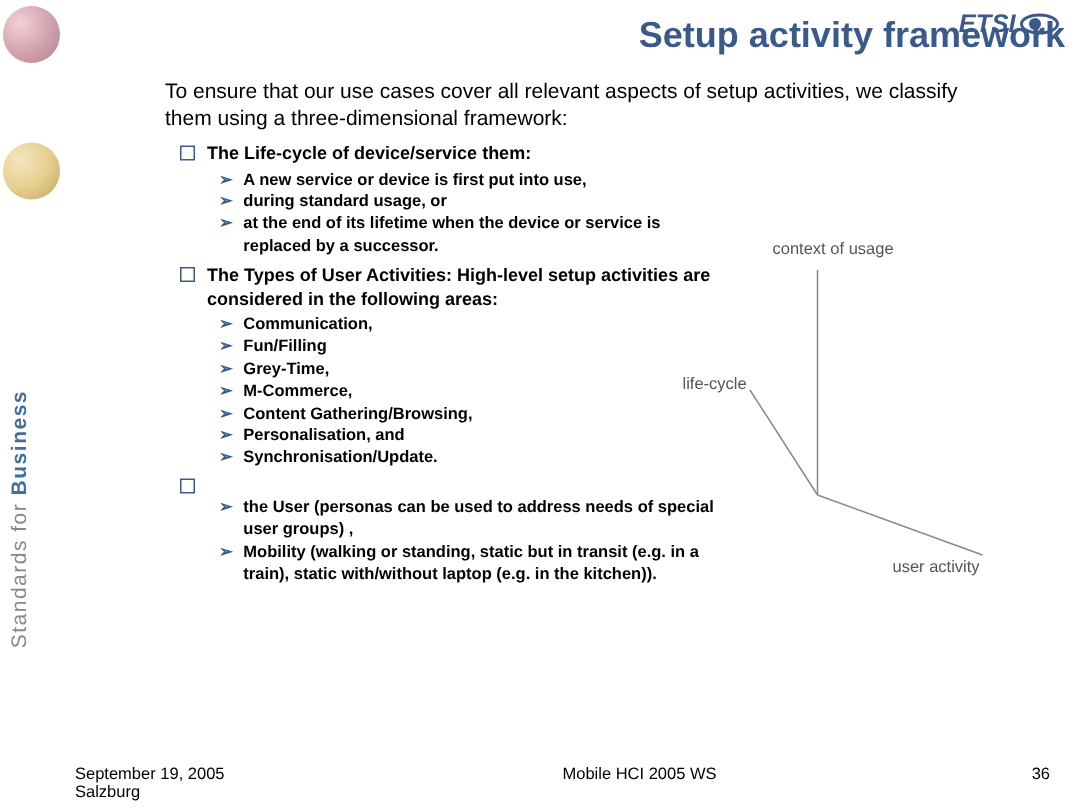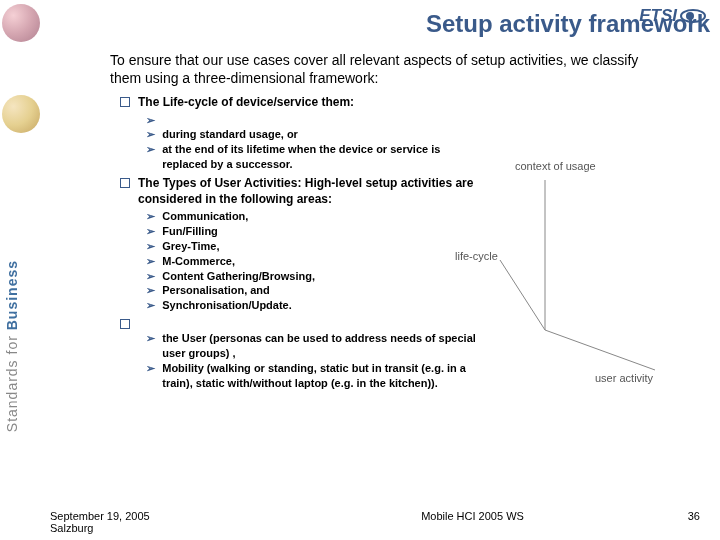--- a/index.html
+++ b/index.html
@@ -19,21 +19,21 @@
   .bullet1 { display: flex; margin-top: 4px; font-weight: bold; line-height: 1.3; }
   .bullet1 .mk { width: 10px; height: 10px; border: 1.5px solid #3a5a8a; margin-right: 8px; margin-top: 2px; flex-shrink: 0; }
   .sublist { margin-left: 26px; margin-top: 2px; }
   .bullet2 { display: flex; font-weight: bold; font-size: 11px; line-height: 1.35; }
   .bullet2 .mk { color: #3a5a8a; margin-right: 7px; flex-shrink: 0; font-size: 11px; }
   .diagram { position: absolute; right: 30px; top: 150px; width: 185px; height: 230px; font-family: Liberation Sans, sans-serif; font-size: 11px; color: #555; }
   .diagram svg { position: absolute; top: 0; left: 0; }
   .dlabel { position: absolute; }
   .footer { position: absolute; bottom: 6px; left: 50px; right: 20px; font-size: 11px; color: #000; display: flex; }
   .fl { width: 50%; }
-  .fc { text-align: center; width: 30%; }
+  .fc { text-align: left; width: 30%; }
   .fr { text-align: right; width: 20%; }
 </style>
 </head>
 <body>
 
 <div class="sidebar">
   <div class="globe1"></div>
   <div class="globe2"></div>
   <div class="vtext">
     <span>Standards</span><span> for </span><b>Business</b>
@@ -50,20 +50,21 @@
   <div class="intro">To ensure that our use cases cover all relevant aspects of setup activities, we classify them using a three-dimensional framework:</div>
 
   <div class="content">
     <div class="bullet1">
         <span class="mk"></span>
         <span>The Life-cycle of device/service them:</span>
       </div>
     <div class="sublist">
       <div class="bullet2">
           <span class="mk">➢</span>
+          <span>A new service or device is first put into use,</span>
         </div>
       <div class="bullet2">
           <span class="mk">➢</span>
           <span>during standard usage, or</span>
         </div>
       <div class="bullet2">
           <span class="mk">➢</span>
           <span>at the end of its lifetime when the device or service is replaced by a successor.</span>
         </div>
     </div>

